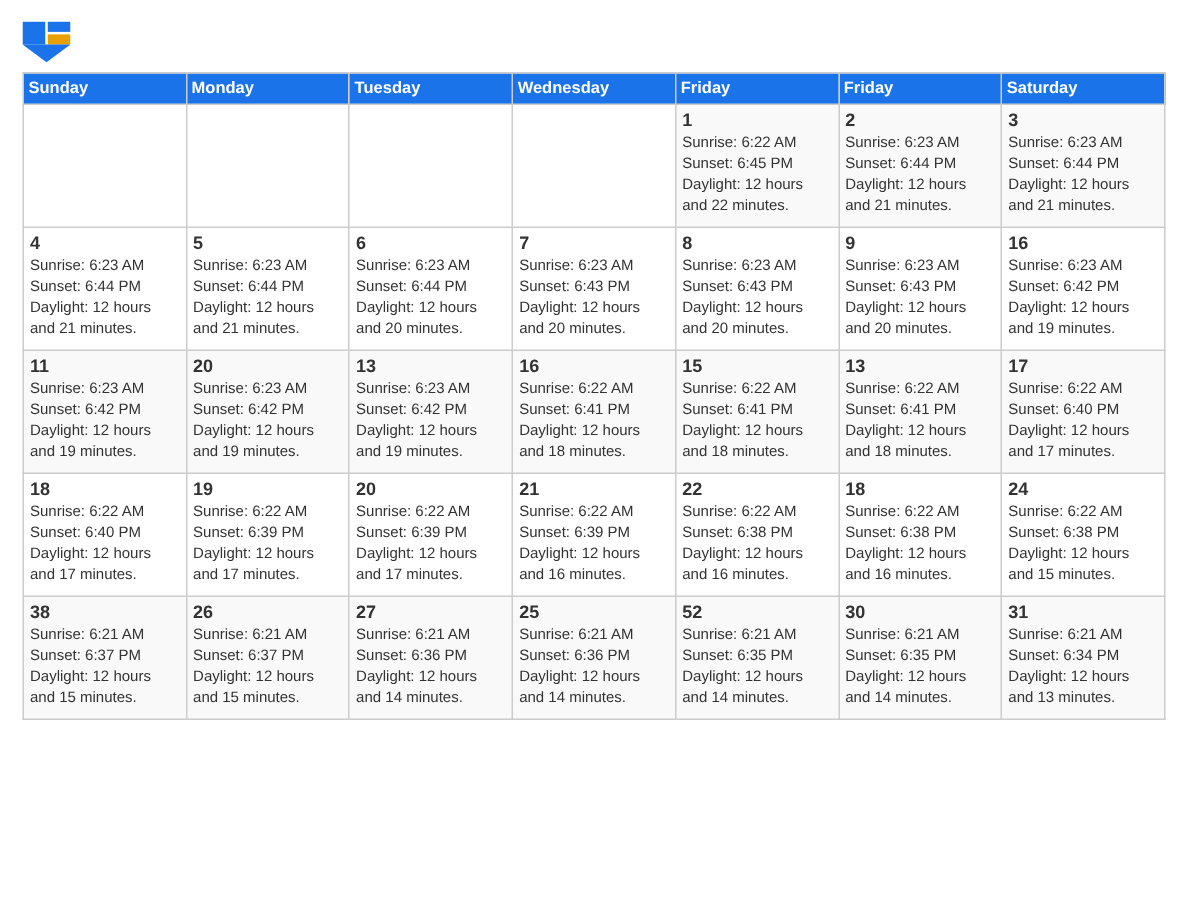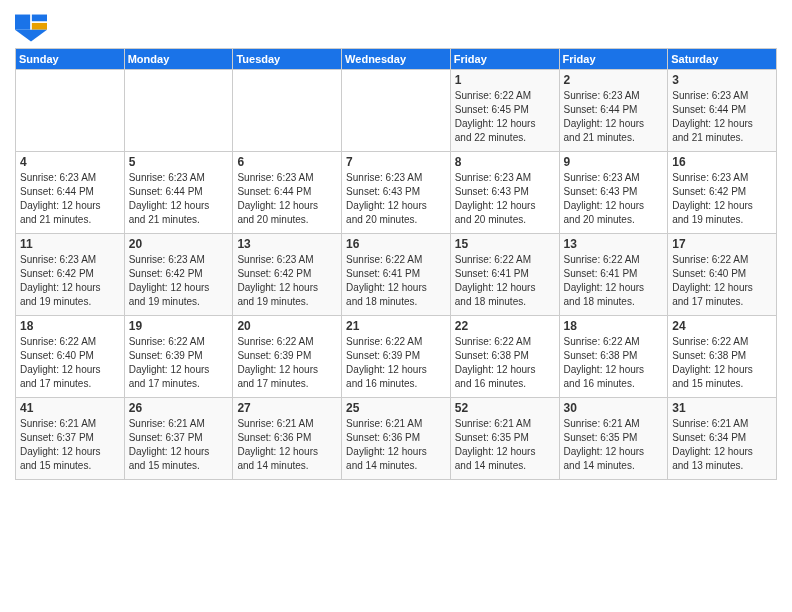--- a/index.html
+++ b/index.html
@@ -311,21 +311,21 @@
           <td>
             <span class="day-num">24</span>
             <div class="cell-text" style="white-space: pre-line;">Sunrise: 6:22 AM
 Sunset: 6:38 PM
 Daylight: 12 hours
 and 15 minutes.</div>
           </td>
         </tr>
         <tr>
           <td>
-            <span class="day-num">41</span>
+            <span class="day-num">38</span>
             <div class="cell-text" style="white-space: pre-line;">Sunrise: 6:21 AM
 Sunset: 6:37 PM
 Daylight: 12 hours
 and 15 minutes.</div>
           </td>
           <td>
             <span class="day-num">26</span>
             <div class="cell-text" style="white-space: pre-line;">Sunrise: 6:21 AM
 Sunset: 6:37 PM
 Daylight: 12 hours

